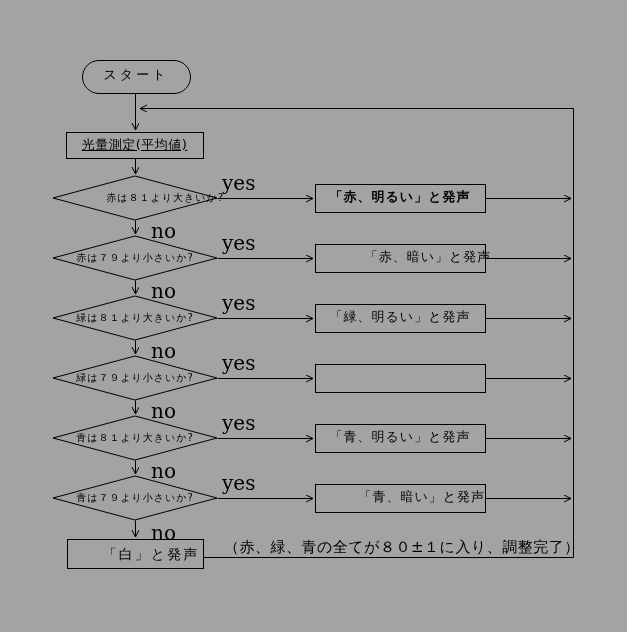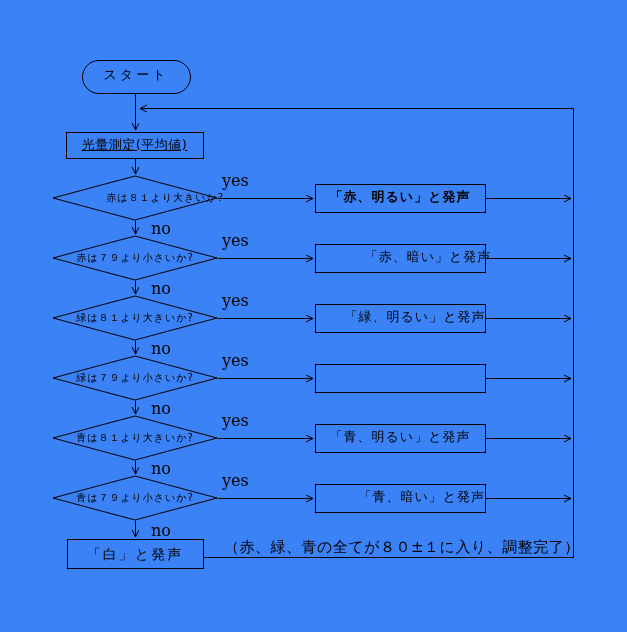--- a/index.html
+++ b/index.html
@@ -1,39 +1,39 @@
 <!DOCTYPE html>
 <html><head>
 <meta charset="utf-8">
 <style>
   html,body { margin:0; padding:0; background:#ffffff; }
   .canvas {
     position: relative;
     width: 627px;
     height: 632px;
-    background: #3b82f6;
+    background: #a3a3a3;
     font-family: "DejaVu Sans", sans-serif;
     color: #000000;
     overflow: hidden;
   }
   .canvas svg { position:absolute; left:0; top:0; }
   .lbl {
     position: absolute;
     white-space: nowrap;
     color: #000;
     line-height: 1.15;
   }
   .lbl.center { text-align: center; }
   .start-lbl   { font-size: 13px; letter-spacing: 3px; }
   .measure-lbl { font-size: 13px; letter-spacing: 0.5px; text-decoration: underline; }
   .cond-lbl    { font-size: 10px; letter-spacing: 1px; }
   .action-lbl  { font-size: 13px; letter-spacing: 1px; }
-  .final-lbl   { font-size: 14px; letter-spacing: 2px; }
+  .final-lbl   { font-size: 14px; letter-spacing: 2px; padding-left: 16px; }
   .anno-lbl    { font-size: 15px; letter-spacing: 0.5px; }
-  .yn-lbl      { font-family: "DejaVu Serif", serif; font-size: 16px; }
+  .yn-lbl      { font-family: "DejaVu Serif", serif; font-size: 20px; }
 </style>
 </head>
 <body>
 
 <div class="canvas">
 
   <svg width="627" height="632" viewBox="0 0 627 632">
     <defs>
       <marker id="ah" markerWidth="12" markerHeight="10" refX="7" refY="3.5" orient="auto" markerUnits="userSpaceOnUse">
         <path d="M0,0 L7,3.5 L0,7" fill="none" stroke="#000" stroke-width="1"></path>
@@ -102,21 +102,21 @@
   <div class="lbl center action-lbl" style="left:315px; top:190px; width:170px;font-weight:bold;">「赤、明るい」と発声</div>
 
   <div class="lbl center cond-lbl" style="left:53px; top:252px; width:164px;text-align:center;">赤は７９より小さいか?</div>
   <div class="lbl yn-lbl" style="left:222px; top:232px;">yes</div>
   <div class="lbl yn-lbl" style="left:151px; top:280px;">no</div>
   <div class="lbl center action-lbl" style="left:315px; top:250px; width:170px;padding-left:28px;">「赤、暗い」と発声</div>
 
   <div class="lbl center cond-lbl" style="left:53px; top:312px; width:164px;">緑は８１より大きいか?</div>
   <div class="lbl yn-lbl" style="left:222px; top:292px;">yes</div>
   <div class="lbl yn-lbl" style="left:151px; top:340px;">no</div>
-  <div class="lbl center action-lbl" style="left:315px; top:310px; width:170px;margin-left:15px;">「緑、明るい」と発声</div>
+  <div class="lbl center action-lbl" style="left:315px; top:310px; width:170px;">「緑、明るい」と発声</div>
 
   <div class="lbl center cond-lbl" style="left:53px; top:372px; width:164px;">緑は７９より小さいか?</div>
   <div class="lbl yn-lbl" style="left:222px; top:352px;">yes</div>
   <div class="lbl yn-lbl" style="left:151px; top:400px;">no</div>
 
   <div class="lbl center cond-lbl" style="left:53px; top:432px; width:164px;">青は８１より大きいか?</div>
   <div class="lbl yn-lbl" style="left:222px; top:412px;">yes</div>
   <div class="lbl yn-lbl" style="left:151px; top:460px;">no</div>
   <div class="lbl center action-lbl" style="left:315px; top:430px; width:170px;">「青、明るい」と発声</div>
 

